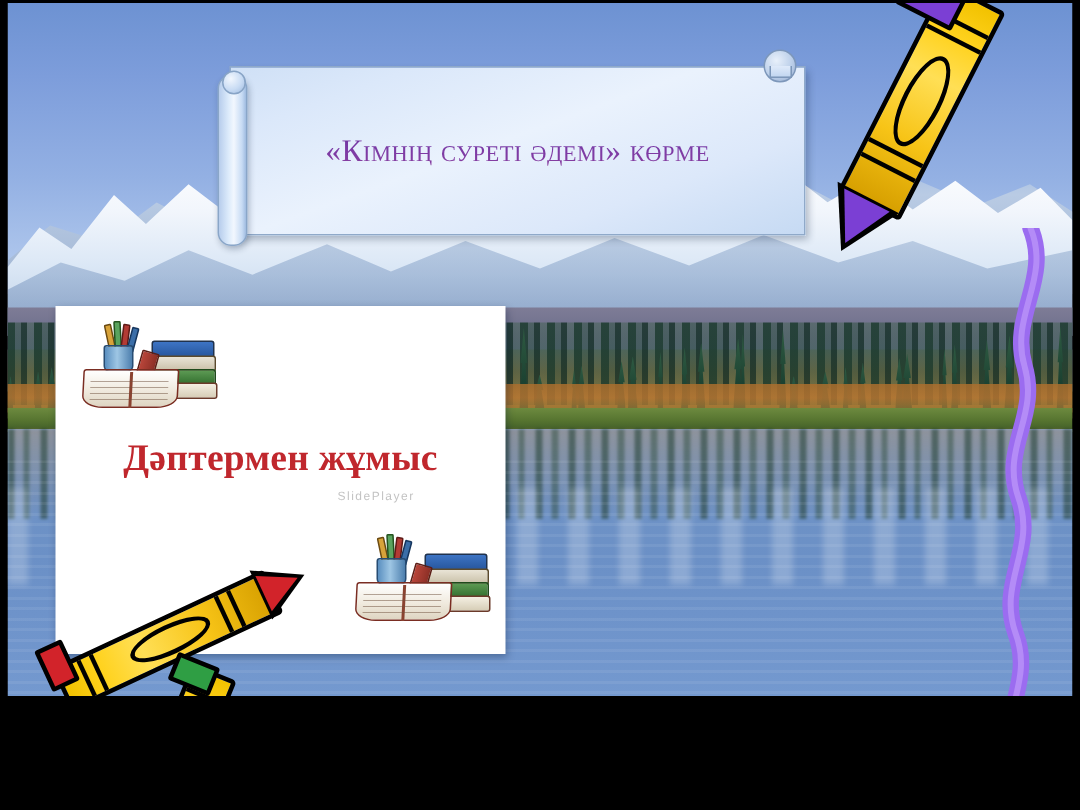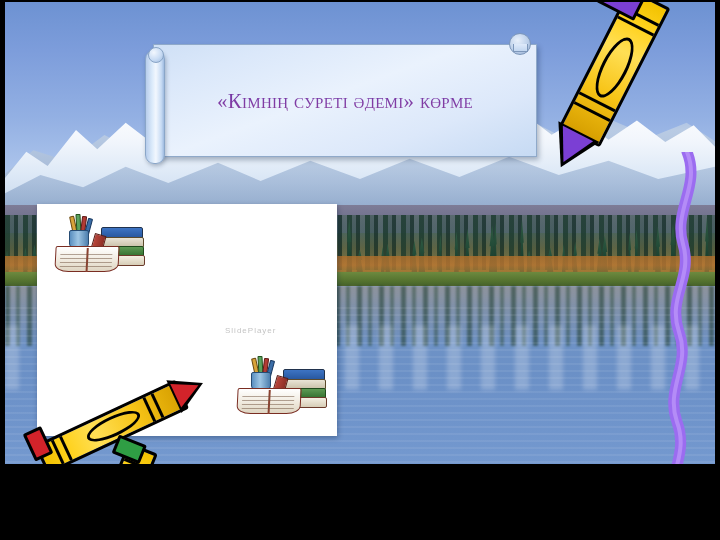--- a/index.html
+++ b/index.html
@@ -405,20 +405,21 @@
       <div class="bk-slant"></div>
       <div class="pencil p1"></div>
       <div class="pencil p2"></div>
       <div class="pencil p3"></div>
       <div class="pencil p4"></div>
       <div class="bk-cup"></div>
       <div class="bk-openbook"></div>
       <div class="bk-pagelines"></div>
     </div>
 
+    <div class="card-title">Дәптермен жұмыс</div>
 
     <div class="books br">
       <div class="stk stk1"></div>
       <div class="stk stk2"></div>
       <div class="stk stk3"></div>
       <div class="stk stk4"></div>
       <div class="bk-slant"></div>
       <div class="pencil p1"></div>
       <div class="pencil p2"></div>
       <div class="pencil p3"></div>

